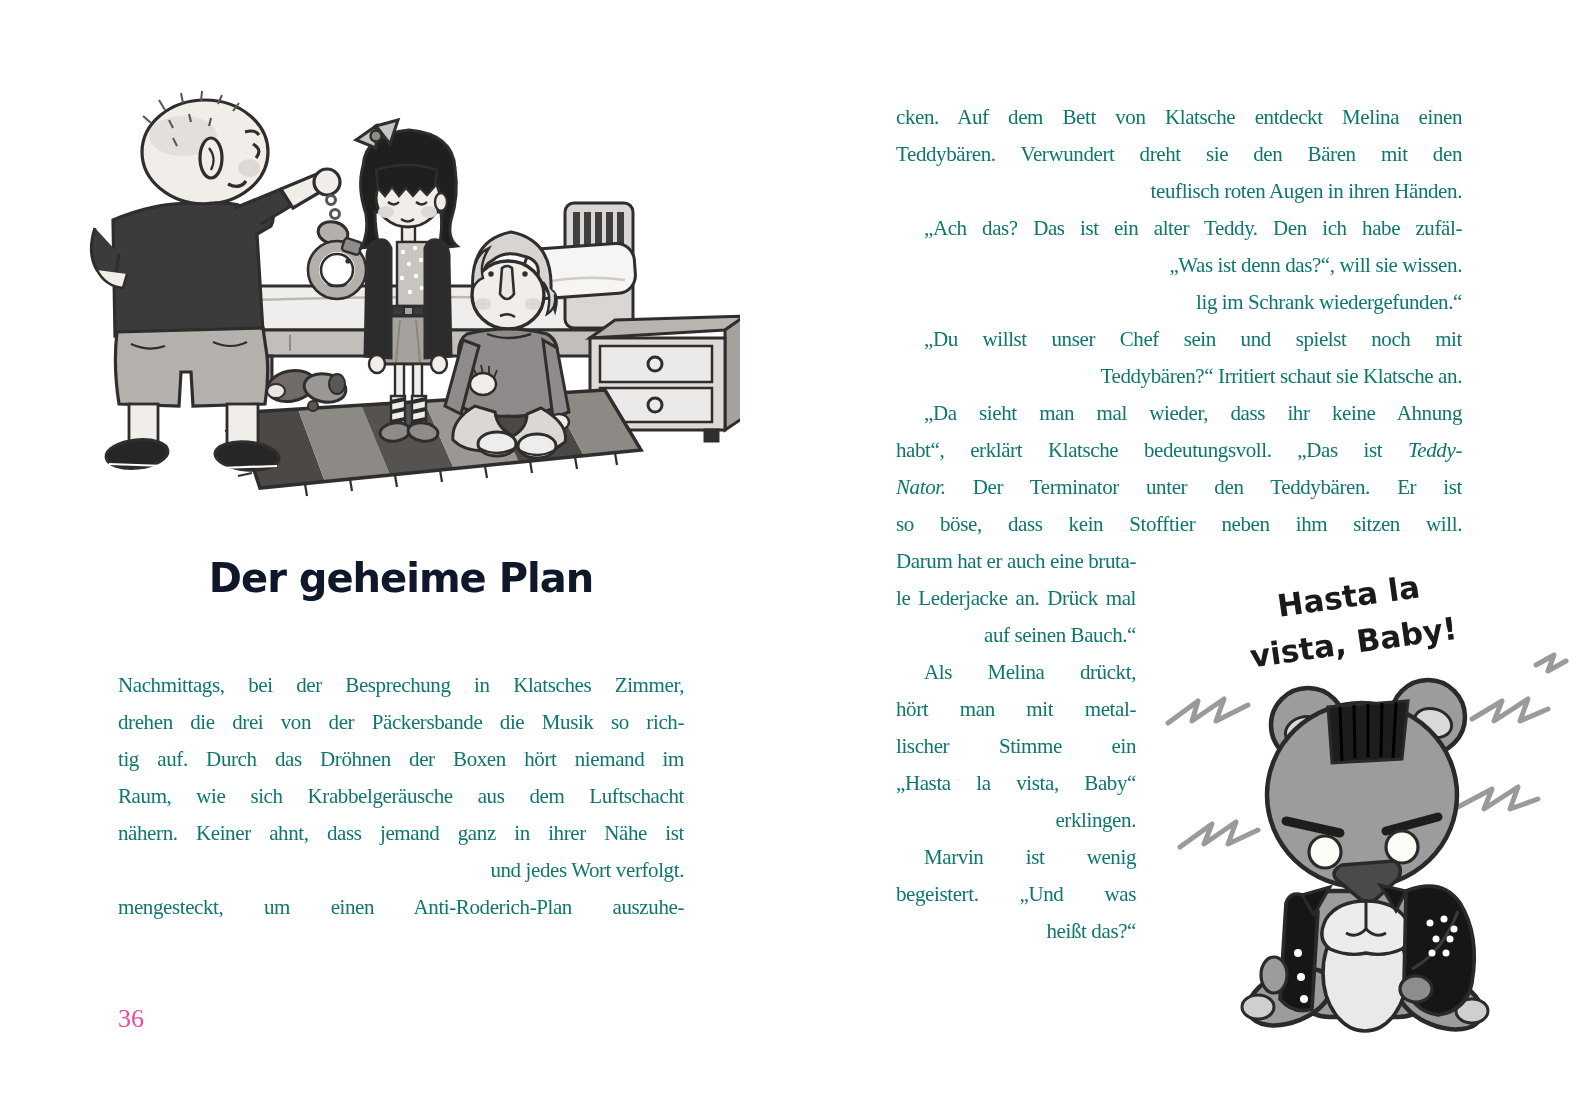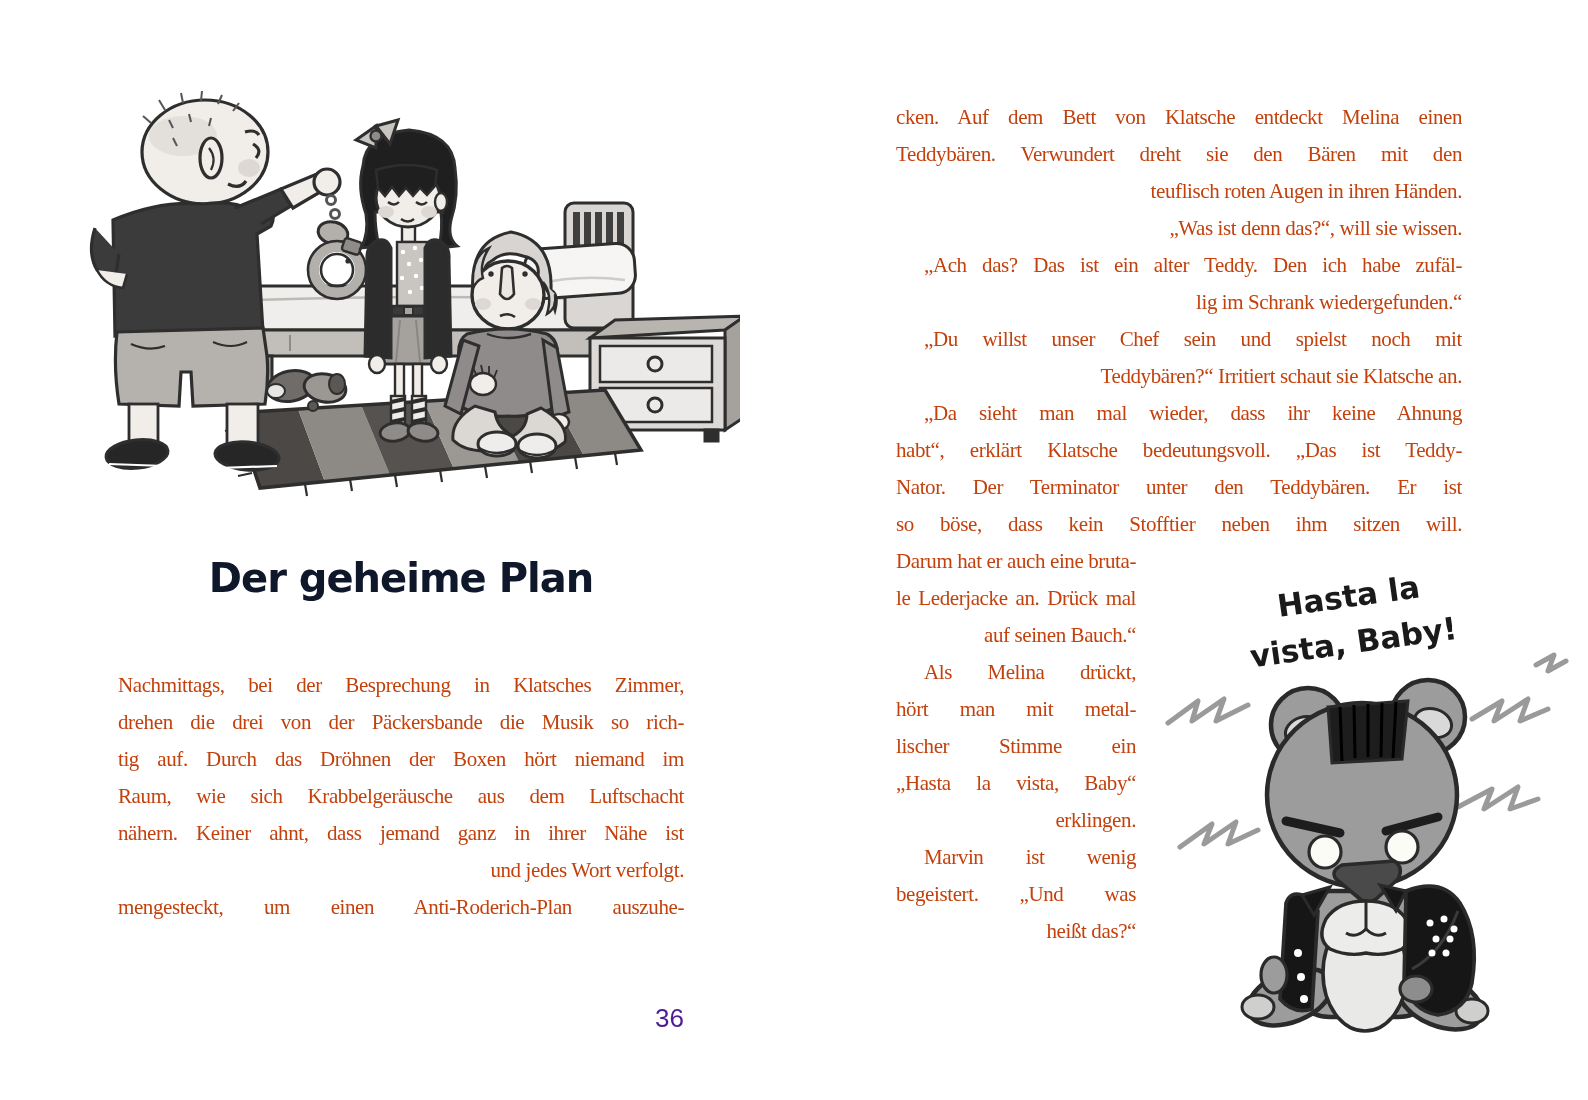--- a/index.html
+++ b/index.html
@@ -1,34 +1,34 @@
 <!DOCTYPE html>
 <html><head>
 <meta charset="utf-8">
 <style>
   html,body{margin:0;padding:0;}
   body{
     width:1588px;height:1100px;position:relative;background:#ffffff;
     font-family:"Liberation Serif","DejaVu Serif",serif;overflow:hidden;
   }
-  .bodytext{position:absolute;color:#c2410c;
+  .bodytext{position:absolute;color:#0f766e;
     font:21px/37px "Liberation Serif","DejaVu Serif",serif;letter-spacing:-0.4px;}
   .tl{width:566px;height:37px;overflow:hidden;text-align:right;}
   .tl.just{text-align:justify;text-align-last:justify;}
   .tl.ind{text-indent:28px;}
   .tl.nar{width:240px;}
-  .run.it{}
+  .run.it{font-style:italic;}
   #chapter-title{
     position:absolute;left:118px;top:556px;width:566px;text-align:center;
     font-family:"DejaVu Sans",sans-serif;font-weight:bold;font-size:40px;line-height:44px;
     color:#0f172a;letter-spacing:-1px;margin:0;
   }
   #page-number{
-    position:absolute;left:118px;top:1000px;width:566px;height:37px;text-align:right;
-    font-family:Liberation Sans, sans-serif;font-size:26px;line-height:37px;color:#4c1d95;
+    position:absolute;left:118px;top:1000px;width:566px;height:37px;text-align:left;
+    font-family:Liberation Serif, serif;font-size:26px;line-height:37px;color:#ec4899;
   }
   #left-illustration{position:absolute;left:85px;top:88px;}
   #bear-illustration{position:absolute;left:1140px;top:555px;}
   #left-text{left:118px;top:667px;}
   #right-text{left:896px;top:99px;}
   .cap{font-family:"DejaVu Sans",sans-serif;font-weight:bold;font-size:31px;fill:#1a1a1a;}
 </style>
 </head>
 <body>
 
@@ -254,22 +254,22 @@
 
     <div id="page-number">36</div>
   </section>
 
   <section>
 
     <div id="right-text" class="bodytext">
         <div class="tl just"><span class="run">cken. Auf dem Bett von Klatsche entdeckt Melina einen</span></div>
         <div class="tl just"><span class="run">Teddybären. Verwundert dreht sie den Bären mit den</span></div>
         <div class="tl"><span class="run">teuflisch roten Augen in ihren Händen.</span></div>
+        <div class="tl just ind"><span class="run">„Ach das? Das ist ein alter Teddy. Den ich habe zufäl-</span></div>
         <div class="tl ind"><span class="run">„Was ist denn das?“, will sie wissen.</span></div>
-        <div class="tl just ind"><span class="run">„Ach das? Das ist ein alter Teddy. Den ich habe zufäl-</span></div>
         <div class="tl"><span class="run">lig im Schrank wiedergefunden.“</span></div>
         <div class="tl just ind"><span class="run">„Du willst unser Chef sein und spielst noch mit</span></div>
         <div class="tl"><span class="run">Teddybären?“ Irritiert schaut sie Klatsche an.</span></div>
         <div class="tl just ind"><span class="run">„Da sieht man mal wieder, dass ihr keine Ahnung</span></div>
         <div class="tl just"><span class="run">habt“, erklärt Klatsche bedeutungsvoll. „Das ist </span><span class="run it">Teddy-</span></div>
         <div class="tl just"><span class="run it">Nator.</span><span class="run"> Der Terminator unter den Teddybären. Er ist</span></div>
         <div class="tl just"><span class="run">so böse, dass kein Stofftier neben ihm sitzen will.</span></div>
         <div class="tl just nar"><span class="run">Darum hat er auch eine bruta-</span></div>
         <div class="tl just nar"><span class="run">le Lederjacke an. Drück mal</span></div>
         <div class="tl nar"><span class="run">auf seinen Bauch.“</span></div>

